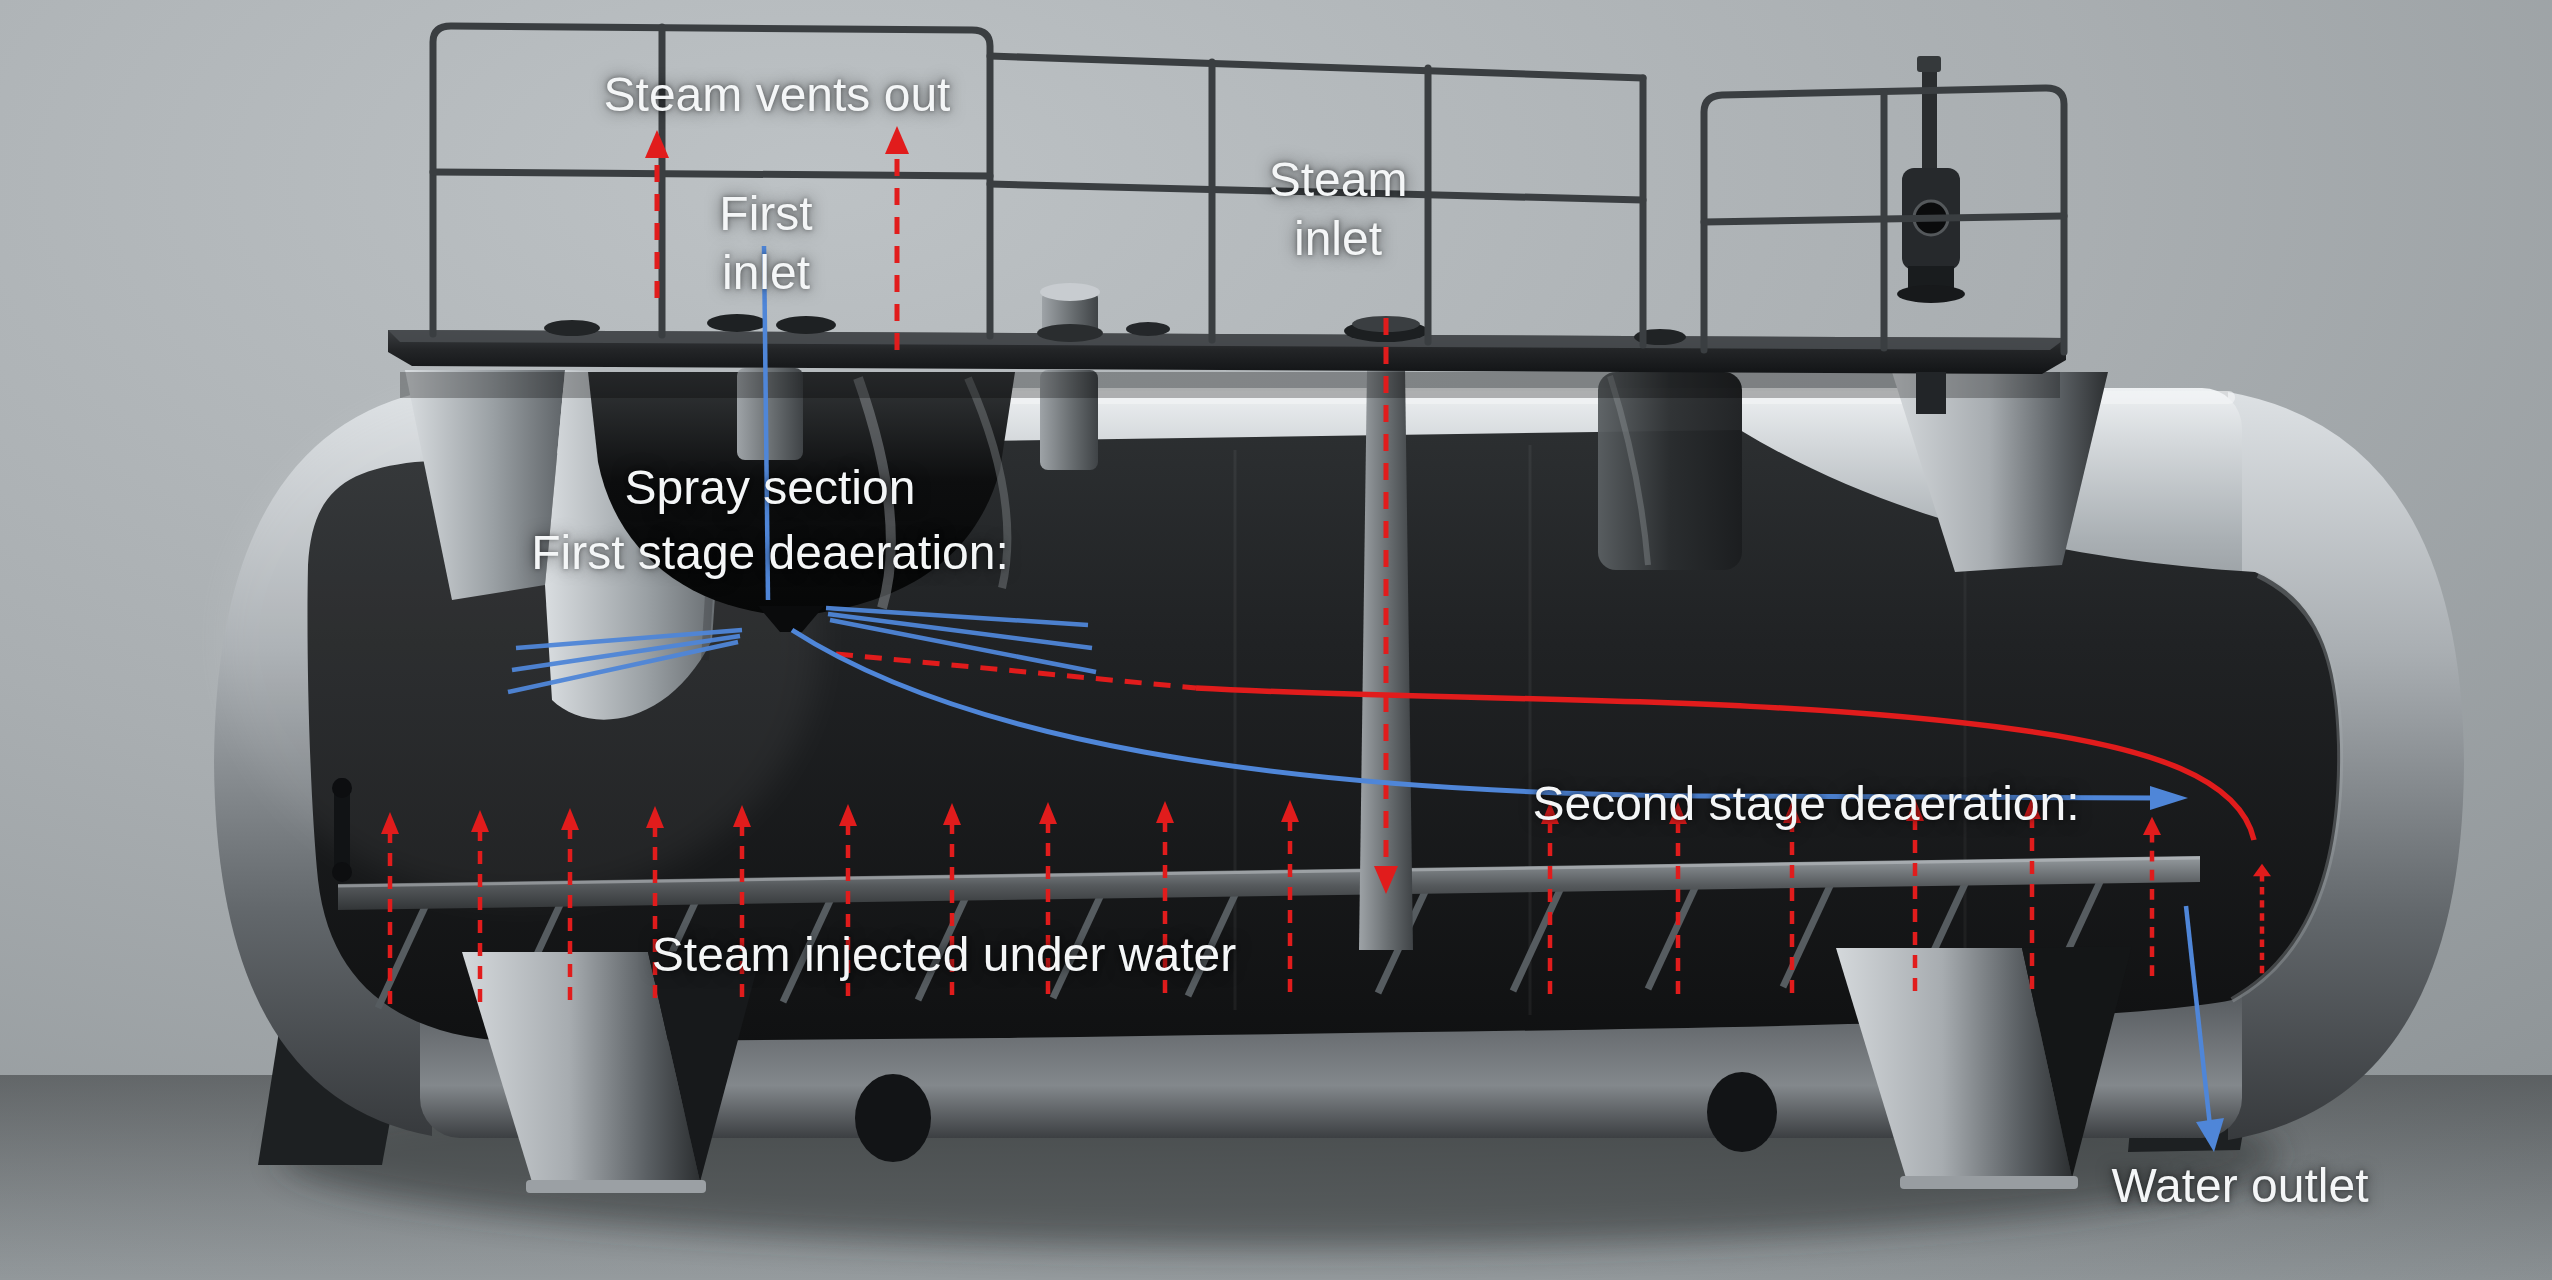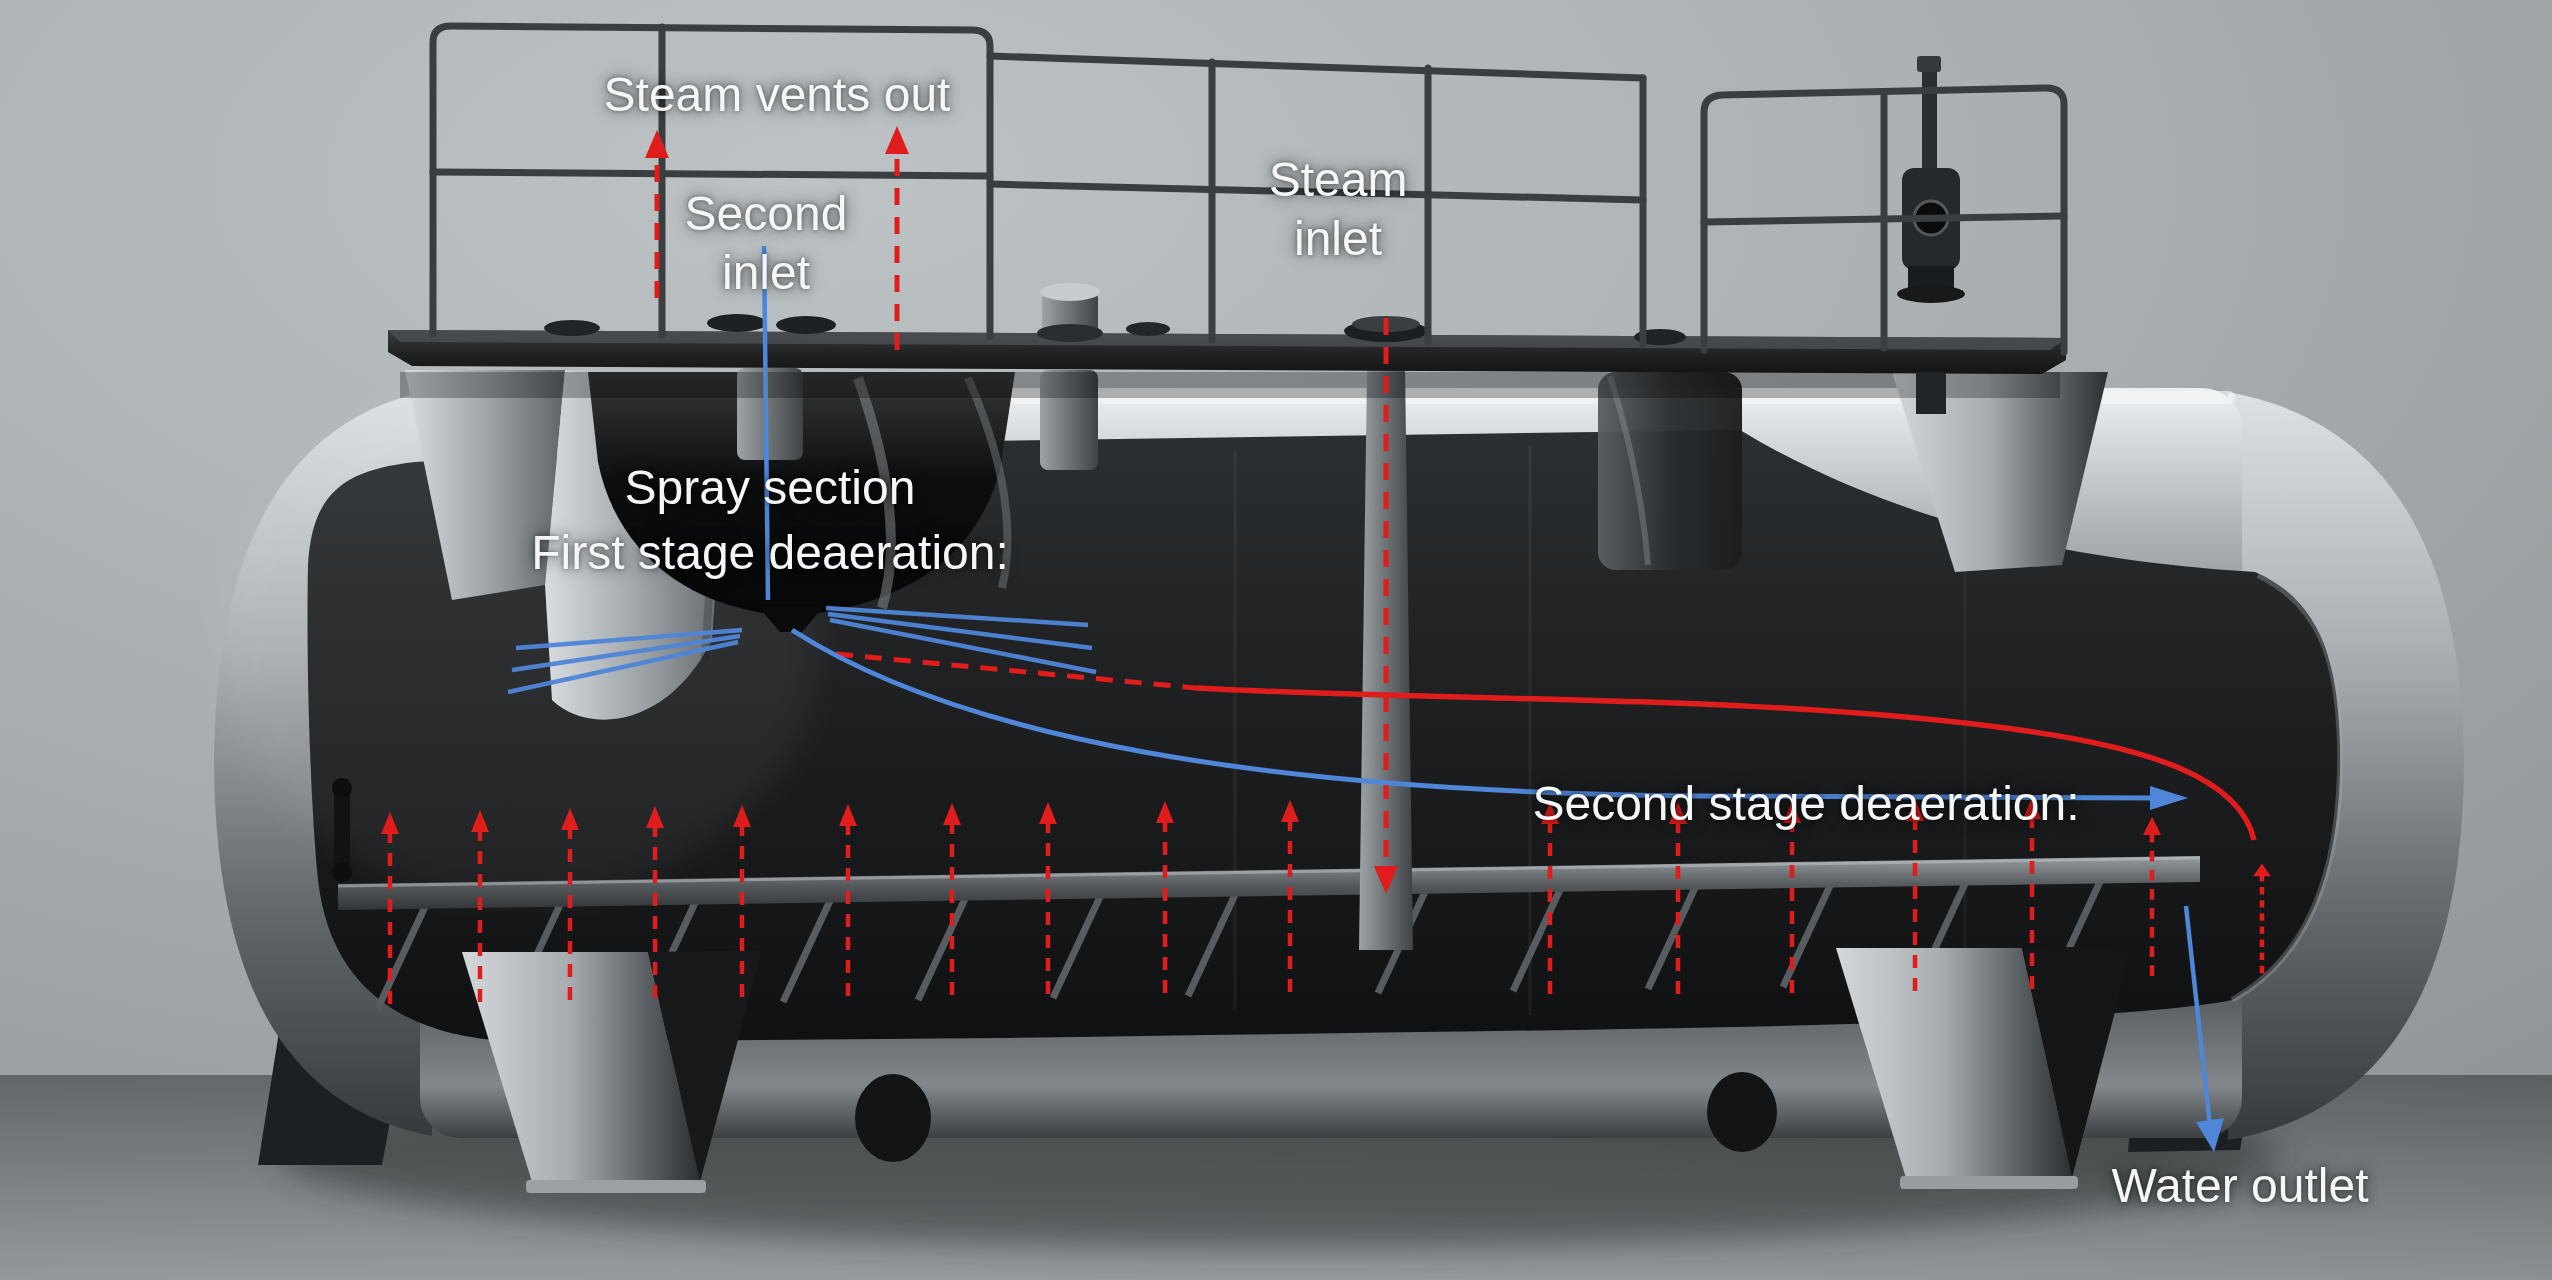--- a/index.html
+++ b/index.html
@@ -284,34 +284,35 @@
     <path class="water-line" stroke-width="5" d="M 792 630 C 960 738 1260 792 1700 796 L 2156 798"></path>
     <polygon class="water-head" points="2188,798 2150,786 2150,810"></polygon>
     <line class="water-line" stroke-width="4.5" x1="2186" y1="906" x2="2210" y2="1126"></line>
     <polygon class="water-head" points="2214,1152 2196,1122 2224,1118"></polygon>
   </g>
 </svg>
 
 <div class="lbl" style="left:777px;top:95px;">Steam vents out</div>
 
 <div class="lbl" style="left:766px;top:244px;">
-  <span>Second</span>
+  <span>First</span>
   <span>inlet</span>
 </div>
 
 <div class="lbl" style="left:1338px;top:210px;">
   <span>Steam</span>
   <span>inlet</span>
 </div>
 
 <div class="lbl lh-wide" style="left:770px;top:520px;">
   <span>Spray section</span>
   <span>First stage deaeration:</span>
 </div>
 
 <div class="lbl" style="left:1806px;top:804px;">
   <span>Second stage deaeration:</span>
 </div>
 
+<div class="lbl" style="left:944px;top:955px;">Steam injected under water</div>
 
 <div class="lbl" style="left:2240px;top:1186px;text-align:center;">Water outlet</div>
 
 </div>
 
 </body></html>

